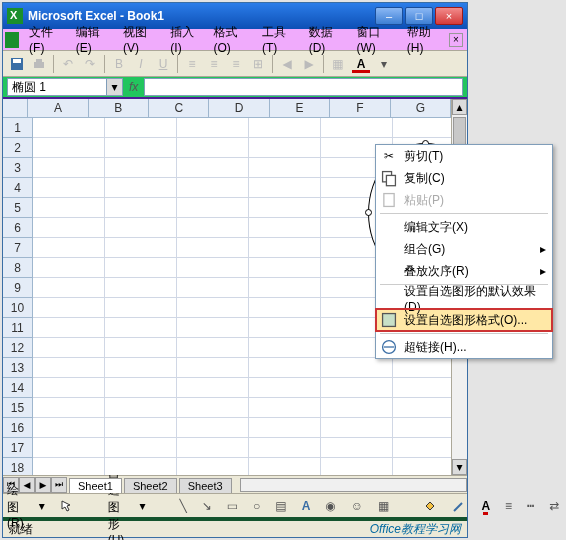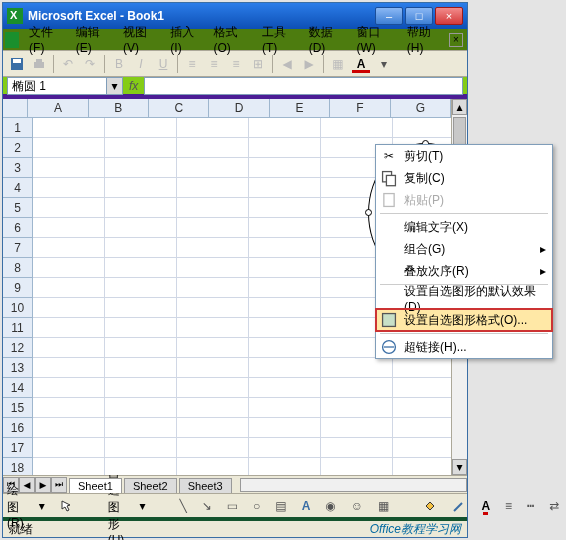--- a/index.html
+++ b/index.html
@@ -51,21 +51,21 @@
     border: 1px solid #1a4e9a;
     border-radius: 2px;
     color: #fff;
     display: flex;
     align-items: center;
     justify-content: center;
     font-size: 11px;
   }
   .win-btn.close { background: linear-gradient(#f28b8b,#d43a3a); border-color:#9a1a1a; }
   .menubar {
-    background: #4d7c0f;
+    background: #f0abfc;
     height: 22px;
     display: flex;
     align-items: center;
     padding: 0 2px;
     border-bottom: 1px solid #aca899;
   }
   .menubar .small-icon {
     width: 16px; height: 16px;
     margin-right: 4px;
     background: #1a8f2d;
@@ -112,25 +112,25 @@
     text-align: center;
   }
   .font-color::after {
     content: "";
     position: absolute;
     left: 2px; right: 2px; bottom: 1px;
     height: 3px;
     background: #c00;
   }
   .namebox-row {
-    background: #84cc16;
+    background: #22c55e;
     height: 22px;
     display: flex;
     align-items: center;
-    border-bottom: 5px solid #4c1d95;
+    border-bottom: 2px solid #4c1d95;
   }
   .namebox {
     width: 100px;
     height: 18px;
     background: #fff;
     border: 1px solid #7f9db9;
     margin-left: 4px;
     padding-left: 4px;
     line-height: 16px;
   }

